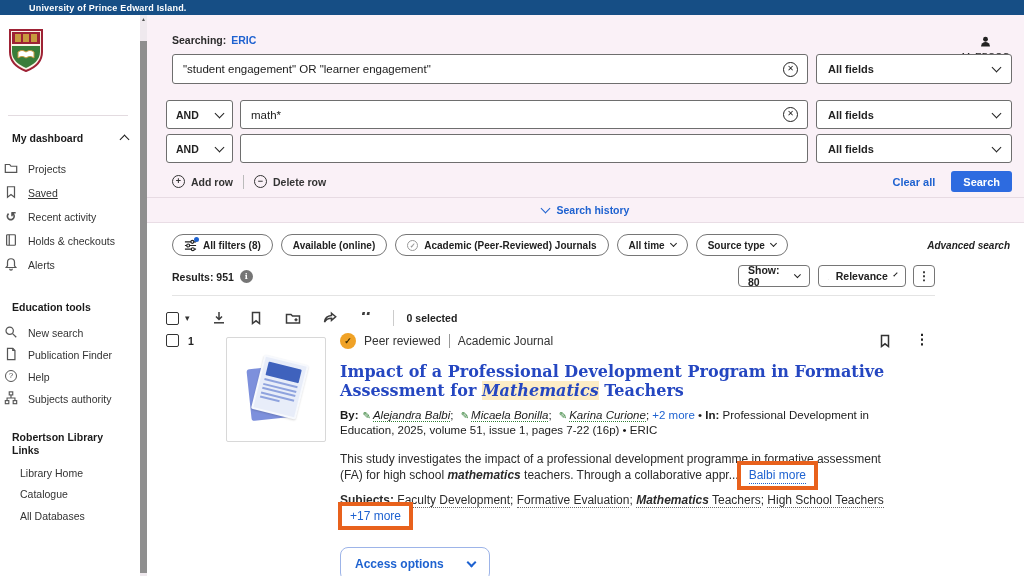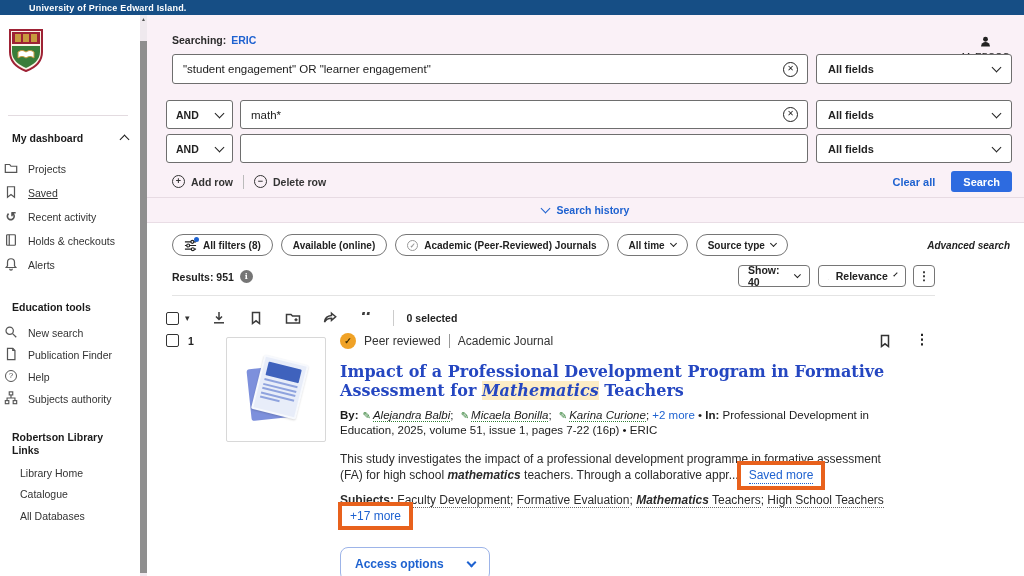--- a/index.html
+++ b/index.html
@@ -331,21 +331,21 @@
         <span class="chv"></span>
       </div>
     </div>
     <div class="adv-search">Advanced search</div>
 
     <div class="results-label">
       <span>Results: 951</span>
       <span class="info-ic">i</span>
     </div>
     <div class="ctrl" style="left:591px;width:72px;">
-      <span>Show: 40</span>
+      <span>Show: 80</span>
       <span class="chv"></span>
     </div>
     <div class="ctrl" style="left:671px;width:88px;">
       <span style="width:12px;height:12px;"><svg viewBox="0 0 14 14" fill="none" stroke="#222" stroke-width="1.3">
             <path d="M3.5 2v9M1.7 9.2L3.5 11.3l1.8-2.1"></path>
             <path d="M7 3h6M7 6h4.5M7 9h3"></path>
           </svg></span>
       <span>Relevance</span>
       <span class="chv"></span>
     </div>
@@ -418,21 +418,21 @@
         <span class="badge-txt">Peer reviewed</span>
         <span class="badge-sep"></span>
         <span class="badge-txt">Academic Journal</span>
       </div>
 
       <div class="res-title"><span>Impact of a Professional Development Program in Formative Assessment for </span><span class="hl">Mathematics</span><span> Teachers</span></div>
 
       <div class="byline"><b>By:</b><span class="pen">✎</span><span class="auth">Alejandra Balbi</span><span>; </span><span class="pen">✎</span><span class="auth">Micaela Bonilla</span><span>; </span><span class="pen">✎</span><span class="auth">Karina Curione</span><span>; </span><span class="more-link">+2 more</span> <span>•</span> <b>In:</b> <span>Professional Development in Education, 2025, volume 51, issue 1, pages 7-22 (16p)</span> <span>•</span> <span>ERIC</span></div>
 
       <div class="abstract"><span>This study investigates the impact of a professional development programme in formative assessment (FA) for high school </span><span class="mhl">mathematics</span><span> teachers. Through a collaborative appr...</span><span class="annot">
-            <span class="lnk">Saved more</span>
+            <span class="lnk">Balbi more</span>
           </span></div>
 
       <div class="subjects"><b>Subjects:</b> <span class="subj">Faculty Development</span><span>; </span><span class="subj">Formative Evaluation</span><span>; </span><span class="subj"><span class="mhl">Mathematics</span><span> Teachers</span></span><span>; </span><span class="subj">High School Teachers</span><span> </span><span class="annot">
             <span class="lnk" style="border-bottom:none;">+17 more</span>
           </span></div>
 
       <div class="access-btn">
         <span>Access options</span>
         <span class="chv"></span>
       </div>

